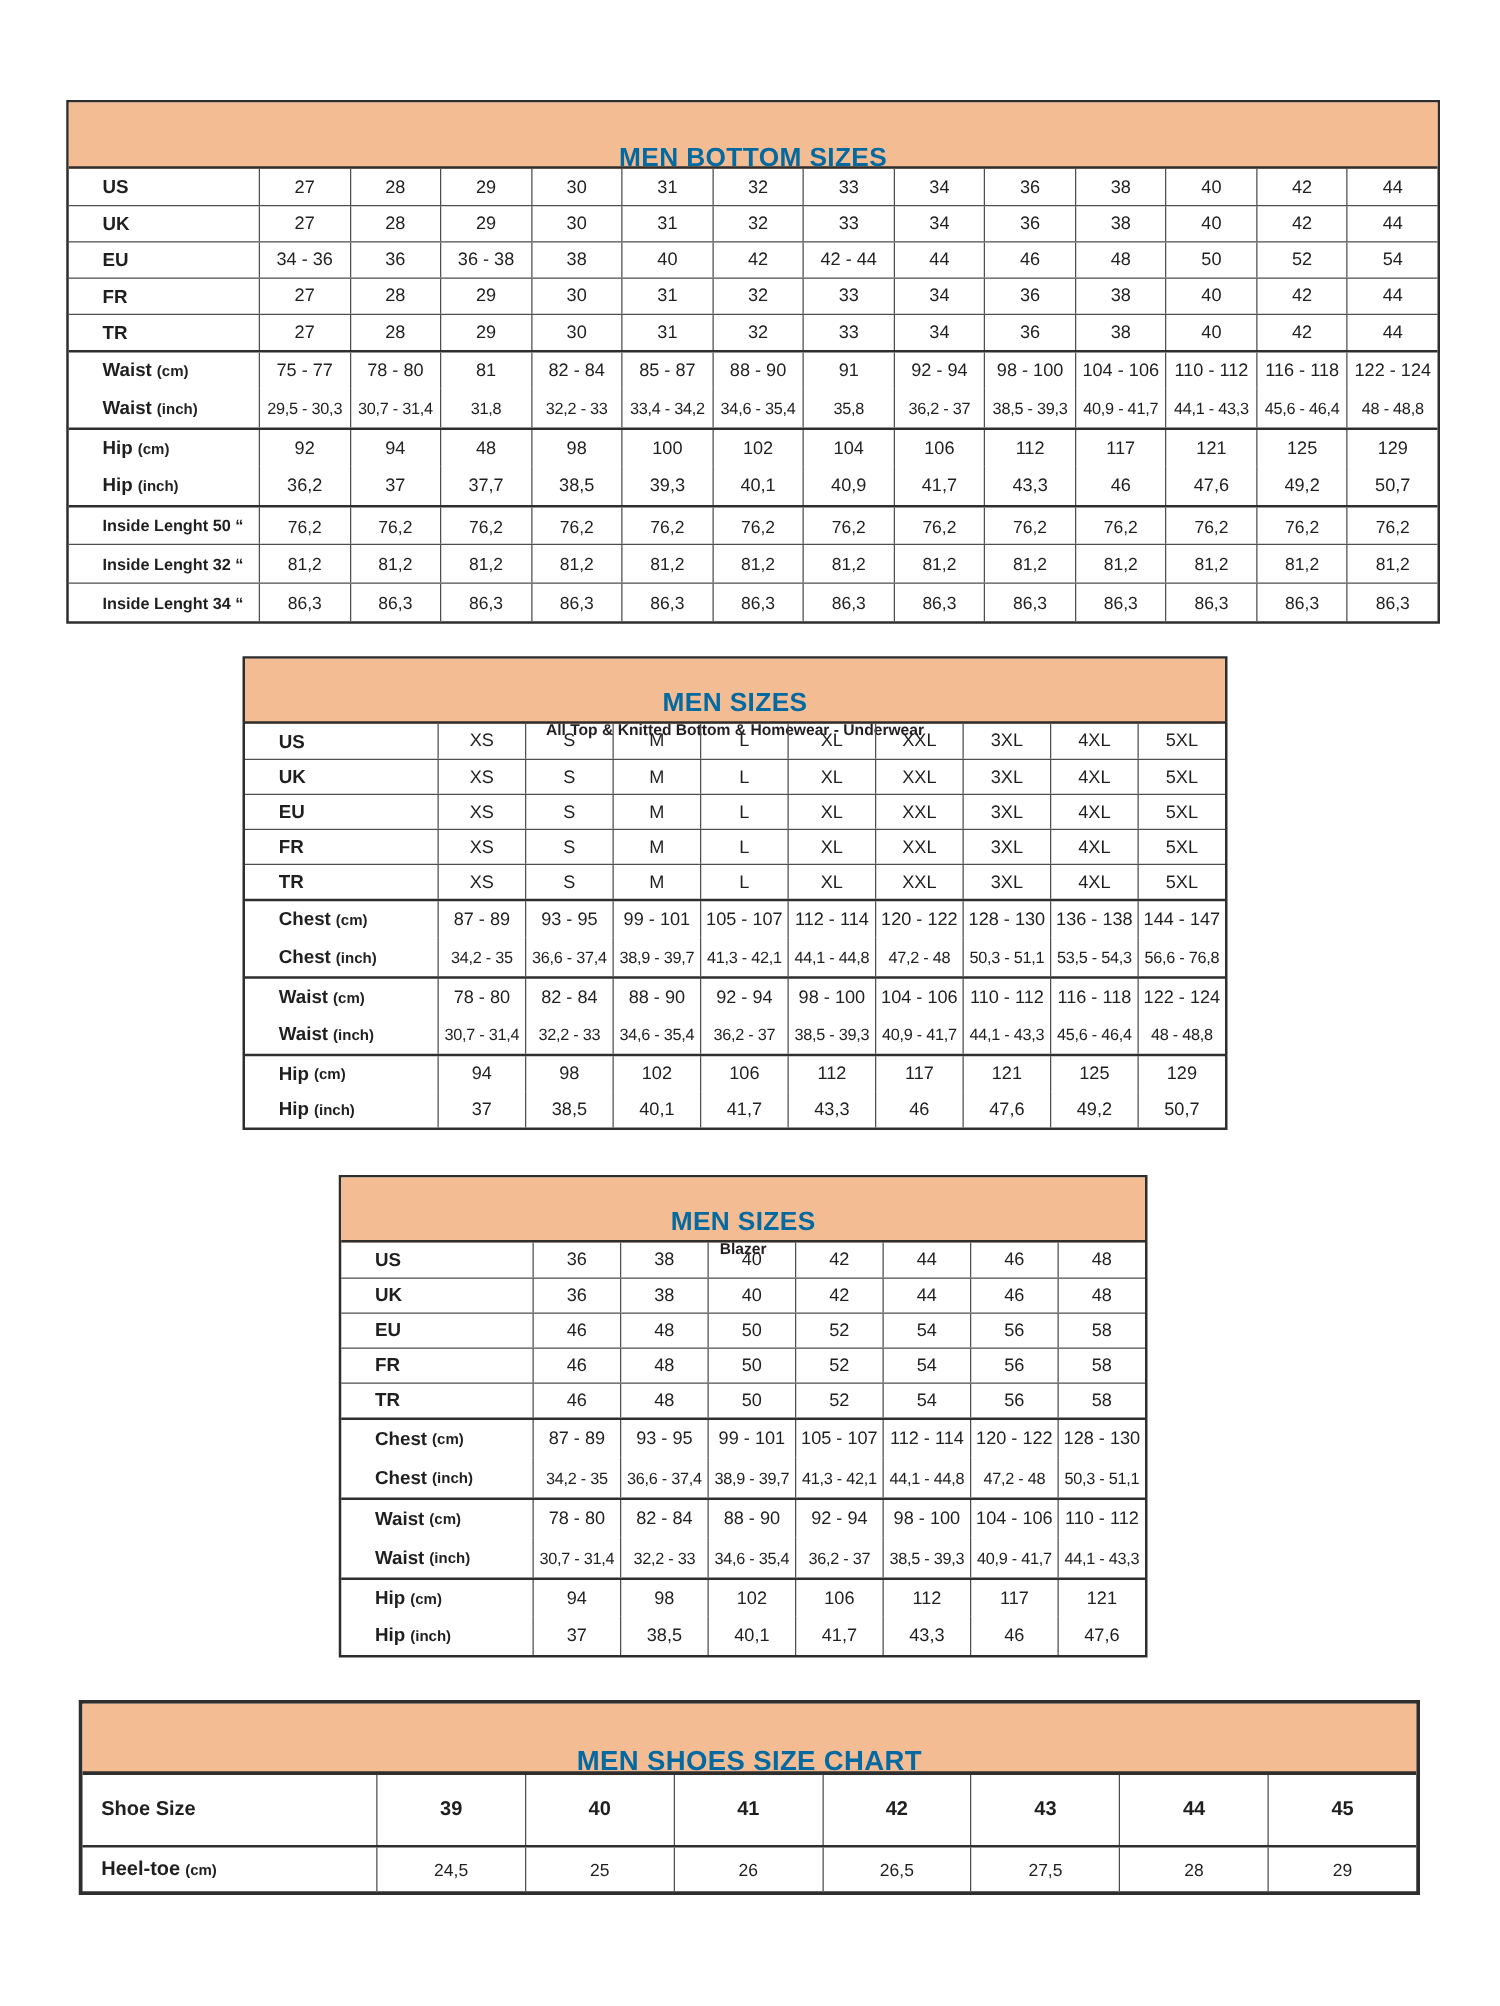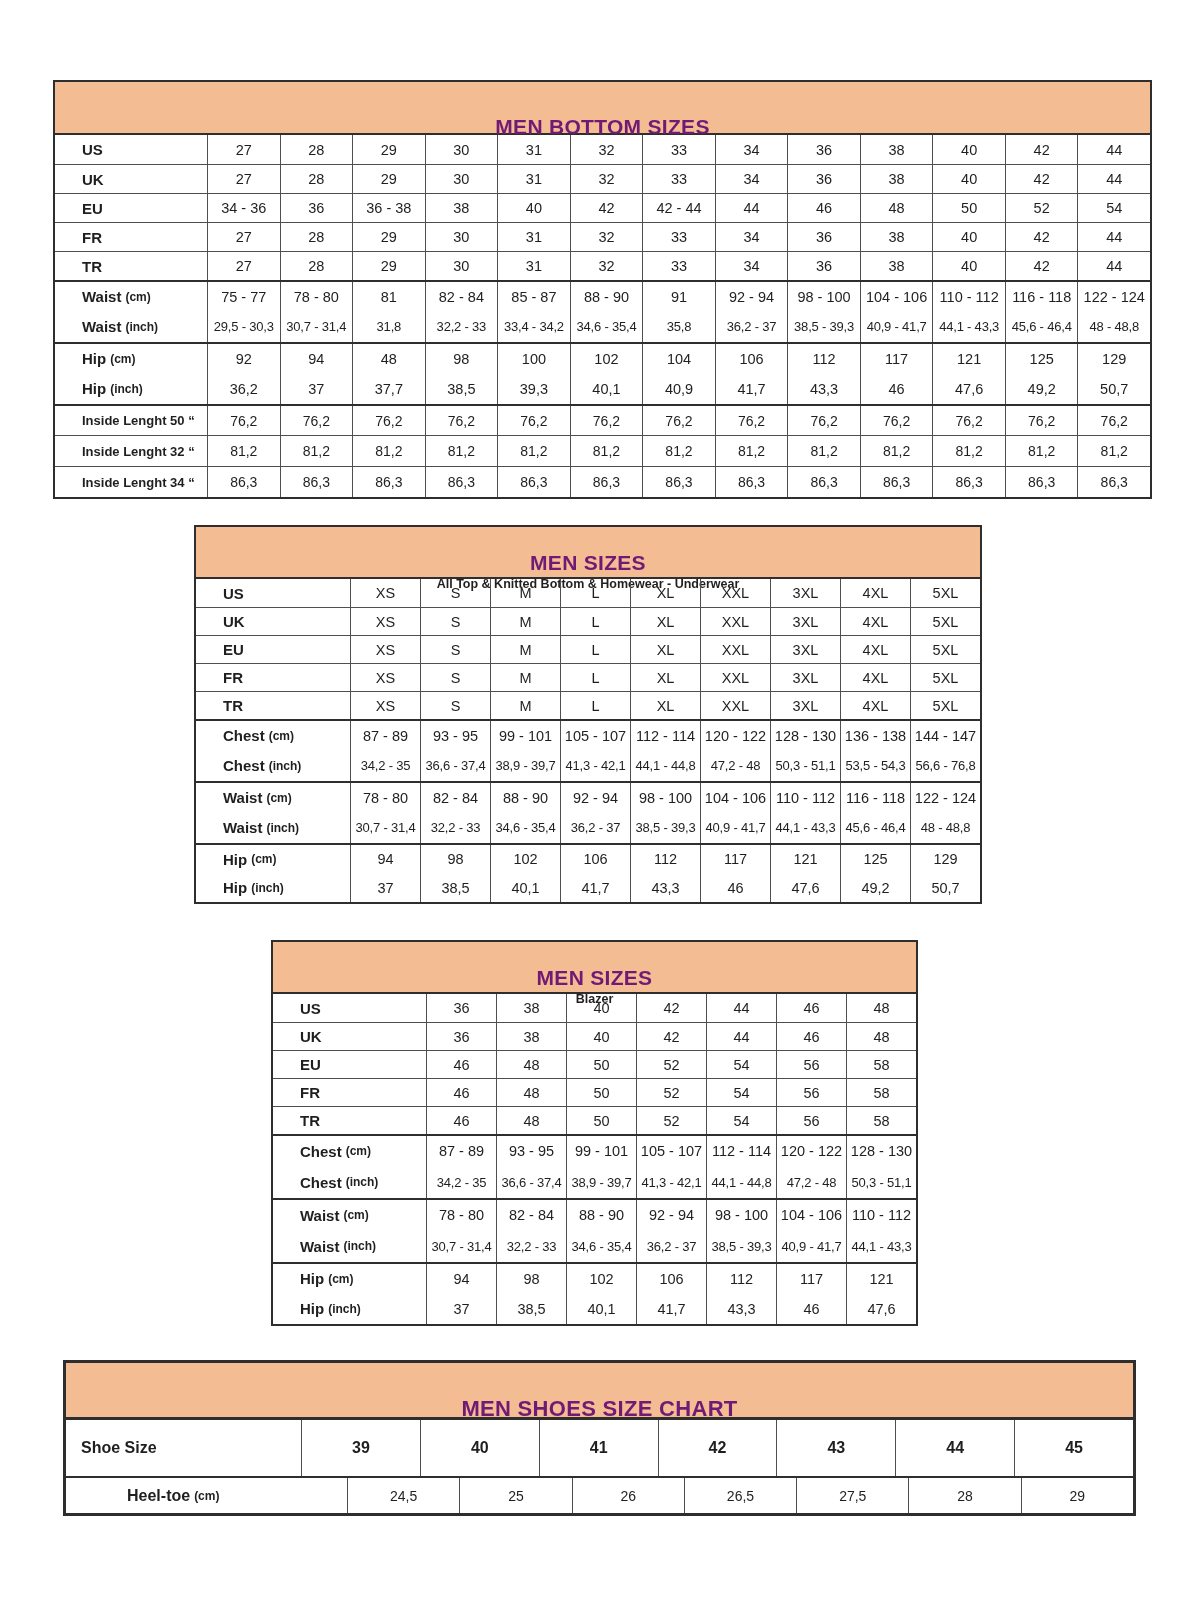--- a/index.html
+++ b/index.html
@@ -14,21 +14,21 @@
     font-family:"Liberation Sans", sans-serif;color:var(--txt);overflow:hidden;
   }
   .size-table{position:absolute;box-sizing:border-box;border:2px solid var(--bd);background:#fff;}
   .size-table.shoes{border-width:3px;}
   .thead{
     background:var(--peach);border-bottom:2px solid var(--bd);
     display:flex;flex-direction:column;align-items:center;justify-content:center;
     box-sizing:border-box;
   }
   .shoes .thead{border-bottom-width:3px;}
-  .title{font-weight:700;font-size:21px;letter-spacing:.3px;color:#701a75;line-height:1.1;margin-top:38px;}
+  .title{font-weight:700;font-size:21px;letter-spacing:.3px;color:#0369a1;line-height:1.1;margin-top:38px;}
   .shoes .title{font-size:22px;}
   .subtitle{font-weight:700;font-size:12.5px;margin-top:2px;color:#231f20;}
   .rows{display:block;}
   .row{display:grid;box-sizing:border-box;}
   .row.sep-thin{border-top:1px solid var(--bl);}
   .row.sep-thick{border-top:2px solid var(--bd);}
   .shoes .row.sep-thick{border-top-width:2px;}
   .cell{
     display:flex;align-items:center;justify-content:center;
     box-sizing:border-box;overflow:hidden;white-space:nowrap;
@@ -516,21 +516,21 @@
         <div class="row sep-none" style="height: 56px; grid-template-columns: var(--labelw) repeat(7,1fr);">
           <div class="cell label">Shoe Size</div>
           <div class="cell v-bold">39</div>
           <div class="cell v-bold">40</div>
           <div class="cell v-bold">41</div>
           <div class="cell v-bold">42</div>
           <div class="cell v-bold">43</div>
           <div class="cell v-bold">44</div>
           <div class="cell v-bold">45</div>
         </div>
-        <div class="row sep-thick" style="height: 37px; grid-template-columns: var(--labelw) repeat(7,1fr); padding-left: 46px;">
+        <div class="row sep-thick" style="height: 37px; grid-template-columns: var(--labelw) repeat(7,1fr);">
           <div class="cell label">Heel-toe<span class="unit">(cm)</span></div>
           <div class="cell v-md">24,5</div>
           <div class="cell v-md">25</div>
           <div class="cell v-md">26</div>
           <div class="cell v-md">26,5</div>
           <div class="cell v-md">27,5</div>
           <div class="cell v-md">28</div>
           <div class="cell v-md">29</div>
         </div>
       </div>

